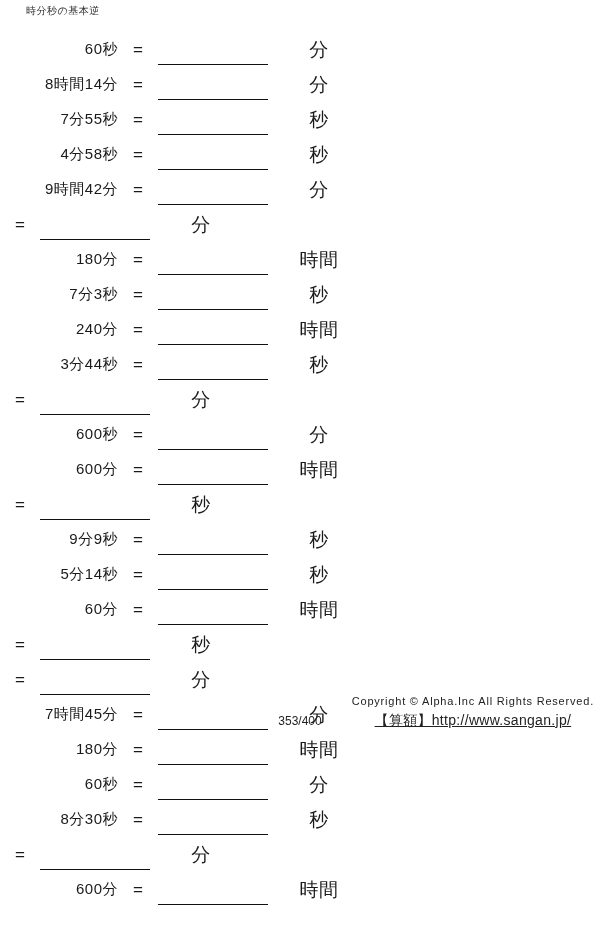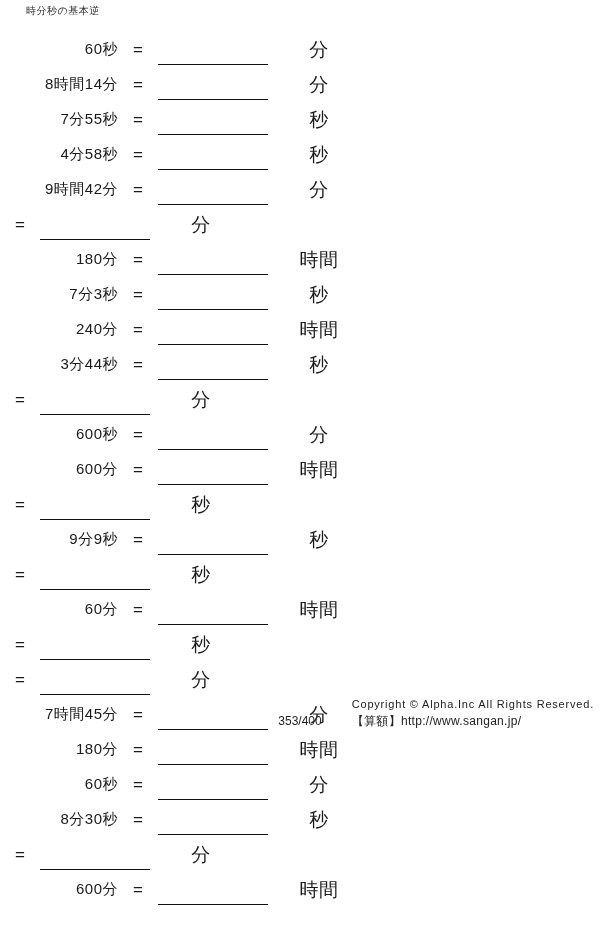--- a/index.html
+++ b/index.html
@@ -77,34 +77,35 @@
     right: 0;
     bottom: 8px;
     text-align: center;
     font-size: 12px;
     color: #222222;
   }
   .footer-right {
     position: absolute;
     right: 6px;
     bottom: 6px;
-    text-align: left;
+    text-align: center;
     line-height: 1.45;
   }
   .copyright {
     font-size: 11px;
     letter-spacing: 0.8px;
     color: #222222;
     white-space: nowrap;
   }
   .site-line {
-    font-size: 12px;
+    font-size: 14px;
     letter-spacing: 0.3px;
     color: #222222;
     white-space: nowrap;
+    text-decoration: underline;
   }
 </style>
 </head>
 <body>
 
 <div class="sheet">
 
   <div class="worksheet-title">時分秒の基本逆</div>
 
   <div class="problems">
@@ -189,20 +190,21 @@
         <div class="q-blank"></div>
         <div class="q-unit">秒</div>
       </div>
       <div class="row">
         <div class="q-left">9分9秒</div>
         <div class="q-eq">=</div>
         <div class="q-blank"></div>
         <div class="q-unit">秒</div>
       </div>
       <div class="row">
+        <div class="q-left">5分14秒</div>
         <div class="q-eq">=</div>
         <div class="q-blank"></div>
         <div class="q-unit">秒</div>
       </div>
       <div class="row">
         <div class="q-left">60分</div>
         <div class="q-eq">=</div>
         <div class="q-blank"></div>
         <div class="q-unit">時間</div>
       </div>

